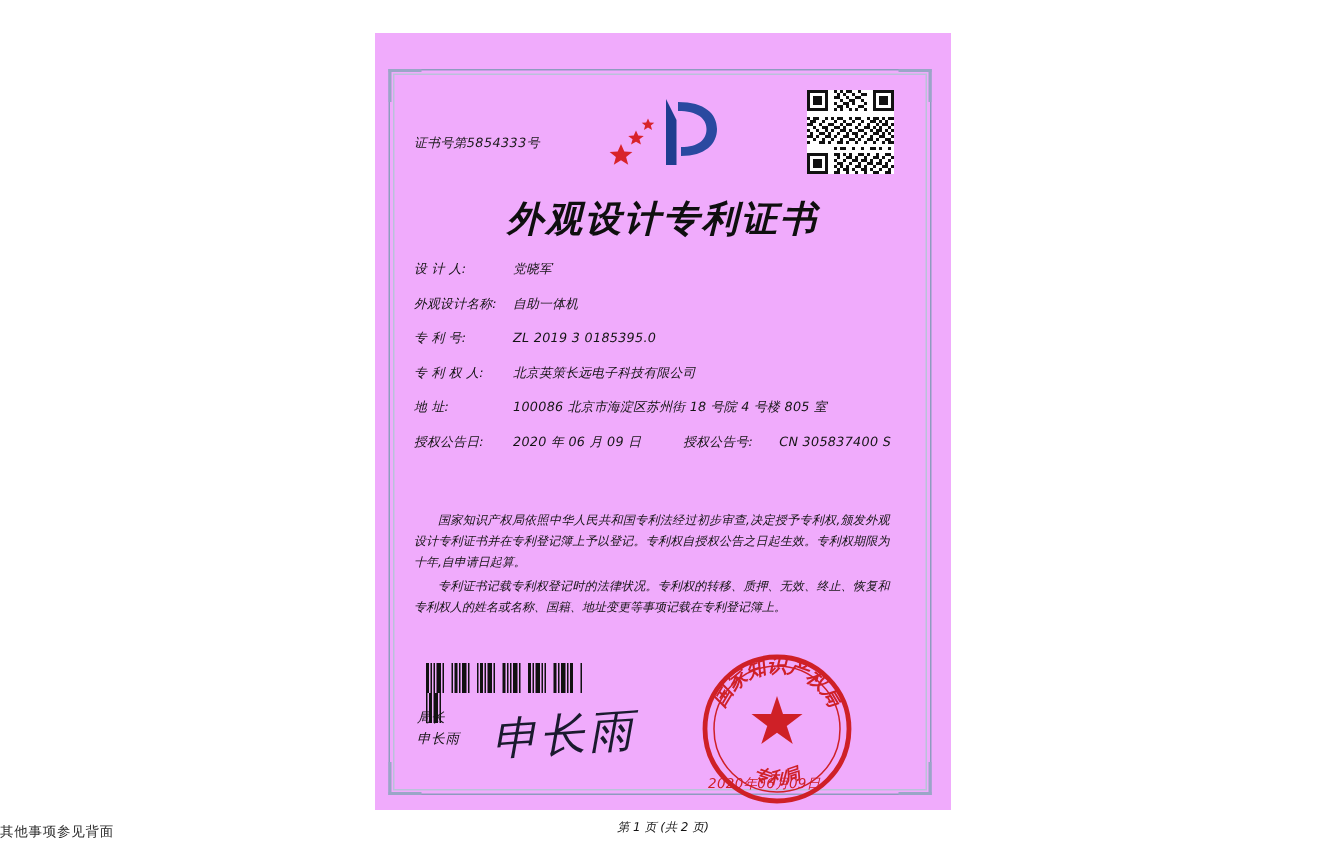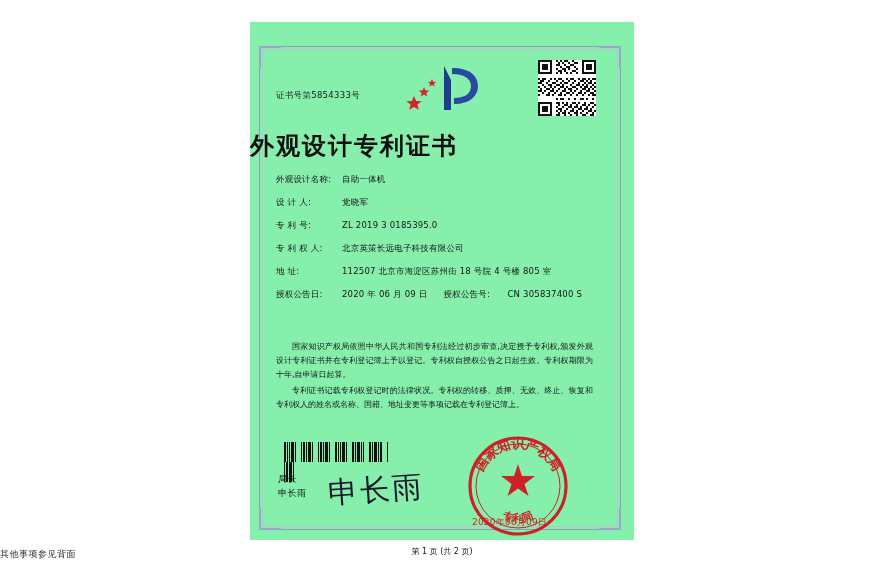--- a/index.html
+++ b/index.html
@@ -19,21 +19,22 @@
     height: 572px;
     background: #ffffff;
   }
   
   .sheet {
     position: absolute;
     left: 250px;
     top: 22px;
     width: 384px;
     height: 518px;
-    background: #86efac;
+    background: #f0abfc;
+    font-style: italic;
   }
   
   .border-outer {
     position: absolute;
     left: 9px;
     top: 24px;
     width: 362px;
     height: 484px;
     border: 1px solid #8e9bbf;
     box-sizing: border-box;
@@ -93,20 +94,21 @@
     left: 288px;
     top: 38px;
     width: 58px;
     height: 56px;
   }
   .title {
     position: absolute;
     left: 0;
     top: 108px;
     width: 384px;
+    text-align: center;
     font-size: 24px;
     font-weight: bold;
     letter-spacing: 2px;
     color: #0f0f0f;
     font-family: "DejaVu Sans", sans-serif;
   }
   .fields {
     position: absolute;
     left: 26px;
     top: 152px;
@@ -123,21 +125,21 @@
   }
   .field-label {
     min-width: 66px;
     letter-spacing: 0.2px;
   }
   .field-value {
     letter-spacing: 0.2px;
   }
   .field-label2 {
     min-width: 64px;
-    margin-left: 16px;
+    margin-left: 28px;
     letter-spacing: 0.2px;
   }
   .body-text {
     position: absolute;
     left: 26px;
     top: 318px;
     width: 334px;
     font-size: 8px;
     line-height: 14px;
     color: #141414;
@@ -434,38 +436,38 @@
             <rect x="22" y="27" width="2" height="1"></rect>
             <rect x="26" y="27" width="2" height="1"></rect>
         </g>
       </svg>
     </div>
 
     <div class="title">外观设计专利证书</div>
 
     <div class="fields">
       <div class="field-row">
+        <span class="field-label">设 计 人:</span>
+        <span class="field-value">党晓军</span>
+      </div>
+      <div class="field-row">
         <span class="field-label">外观设计名称:</span>
         <span class="field-value">自助一体机</span>
-      </div>
-      <div class="field-row">
-        <span class="field-label">设 计 人:</span>
-        <span class="field-value">党晓军</span>
       </div>
       <div class="field-row">
         <span class="field-label">专 利 号:</span>
         <span class="field-value">ZL 2019 3 0185395.0</span>
       </div>
       <div class="field-row">
         <span class="field-label">专 利 权 人:</span>
         <span class="field-value">北京英策长远电子科技有限公司</span>
       </div>
       <div class="field-row">
         <span class="field-label">地 址:</span>
-        <span class="field-value">112507 北京市海淀区苏州街 18 号院 4 号楼 805 室</span>
+        <span class="field-value">100086 北京市海淀区苏州街 18 号院 4 号楼 805 室</span>
       </div>
       <div class="field-row">
         <span class="field-label">授权公告日:</span>
         <span class="field-value">2020 年 06 月 09 日</span>
         <span class="field-label2">授权公告号:</span>
         <span class="field-value">CN 305837400 S</span>
       </div>
     </div>
 
     <div class="body-text">

